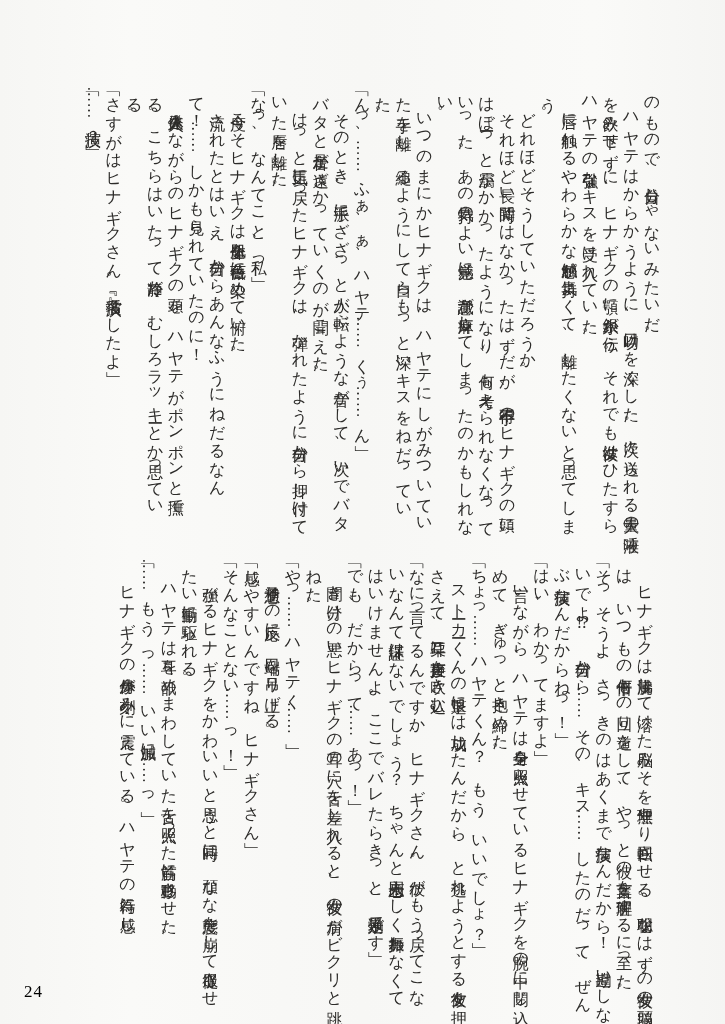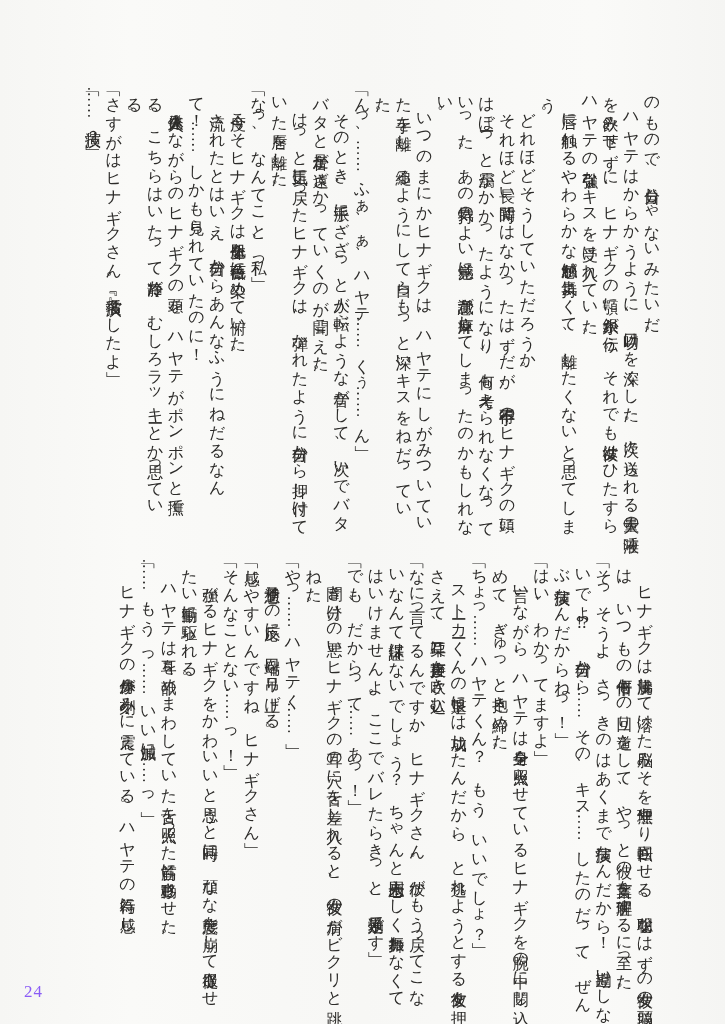--- a/index.html
+++ b/index.html
@@ -41,21 +41,21 @@
   .block-bottom {
     top: 558px;
     right: 70px;
     height: 458px;
   }
   .page-number {
     position: absolute;
     left: 24px;
     top: 982px;
     font-size: 17px;
-    color: #8b5cf6;
+    color: #000000;
     letter-spacing: 1px;
   }
 </style>
 </head>
 <body>
 
 <div class="page">
 
   <section class="vtext block-top">
       <p>のもので、自分じゃないみたいだ。</p>

